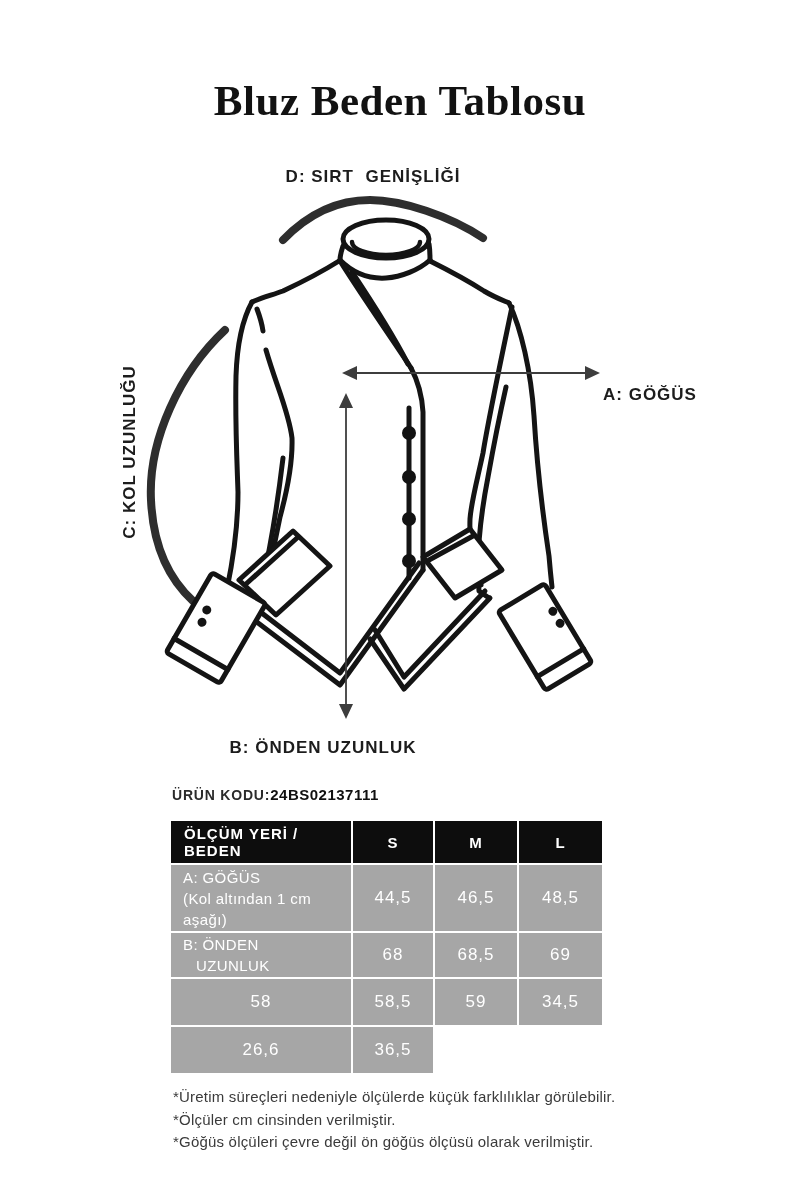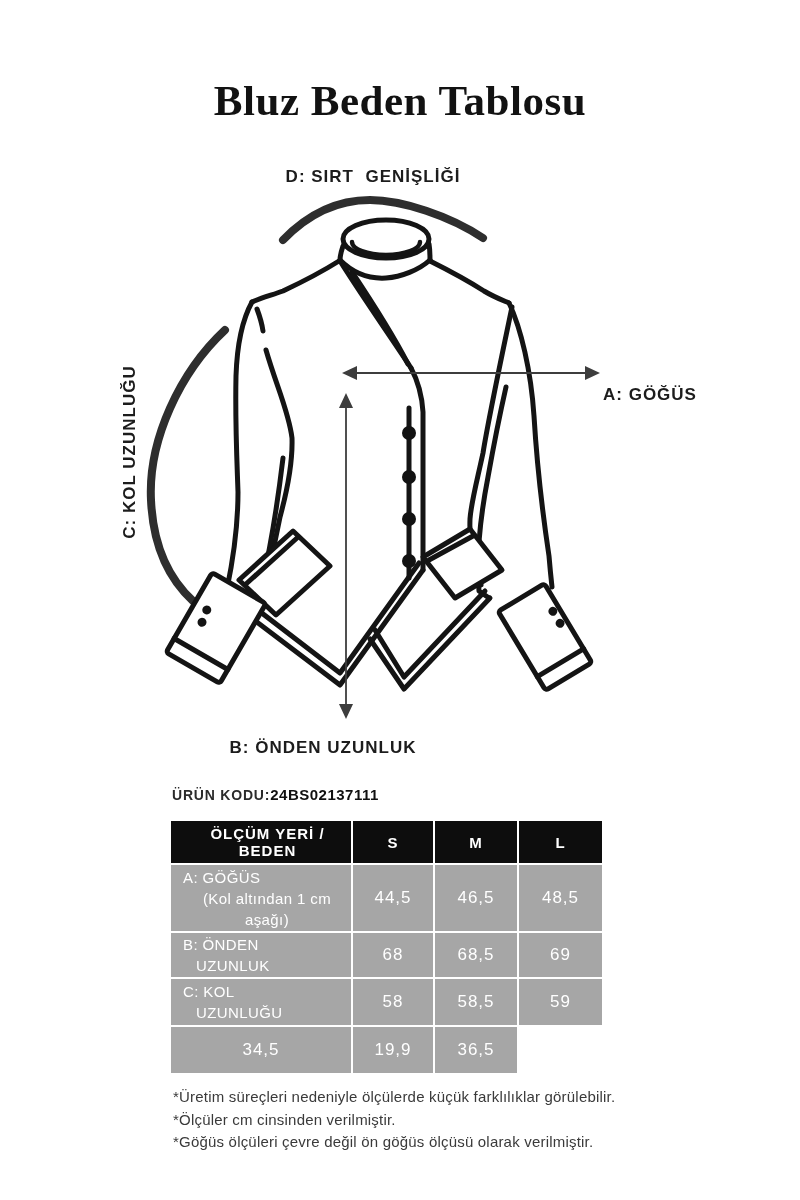--- a/index.html
+++ b/index.html
@@ -27,21 +27,21 @@
   
   .product-code{position:absolute;top:786px;left:172px;font-size:14px;}
   .product-code .lab{font-weight:700;letter-spacing:.8px;color:#2b2b2b;}
   .product-code .val{font-weight:700;font-size:15px;letter-spacing:.5px;color:#101010;text-align:right;}
   
   .size-table{
     position:absolute;top:821px;left:171px;width:431px;
     display:grid;grid-template-columns:180px 80px 82px 83px;
     grid-template-rows:42px 66px 44px 46px 46px;gap:2px;
   }
-  .size-table .cell{display:flex;align-items:center;justify-content:center;text-align:center;}
+  .size-table .cell{display:flex;align-items:center;justify-content:center;}
   .size-table .th{background:#0d0d0d;color:#ffffff;font-size:15px;font-weight:700;letter-spacing:1px;}
   .size-table .th.first{justify-content:flex-start;padding-left:13px;}
   .size-table .td{background:#a6a6a6;color:#ffffff;}
   .size-table .td.lab{flex-direction:column;align-items:flex-start;justify-content:center;
     padding-left:12px;font-size:15px;line-height:21px;letter-spacing:.4px;}
   .size-table .td.lab .l2.ind{padding-left:13px;}
   .size-table .td.num{font-size:17px;letter-spacing:1px;}
   
   .notes{position:absolute;top:1086px;left:173px;font-size:15px;line-height:22.5px;
     color:#3a3a3a;letter-spacing:.2px;}
@@ -160,30 +160,26 @@
   <div class="cell td num">48,5</div>
 
   <div class="cell td lab">
     <span class="l1">B: ÖNDEN</span>
     <span class="l2 ind">UZUNLUK</span>
   </div>
   <div class="cell td num">68</div>
   <div class="cell td num">68,5</div>
   <div class="cell td num">69</div>
 
-  <div class="cell td lab">
-    <span class="l1">C: KOL</span>
-    <span class="l2 ind">UZUNLUĞU</span>
-  </div>
   <div class="cell td num">58</div>
   <div class="cell td num">58,5</div>
   <div class="cell td num">59</div>
 
   <div class="cell td num">34,5</div>
-  <div class="cell td num">19,9</div>
+  <div class="cell td num">26,6</div>
   <div class="cell td num">36,5</div>
 </div>
 
 <div class="notes">
   <div>*Üretim süreçleri nedeniyle ölçülerde küçük farklılıklar görülebilir.</div>
   <div>*Ölçüler cm cinsinden verilmiştir.</div>
   <div>*Göğüs ölçüleri çevre değil ön göğüs ölçüsü olarak verilmiştir.</div>
 </div>
 
 </body></html>

